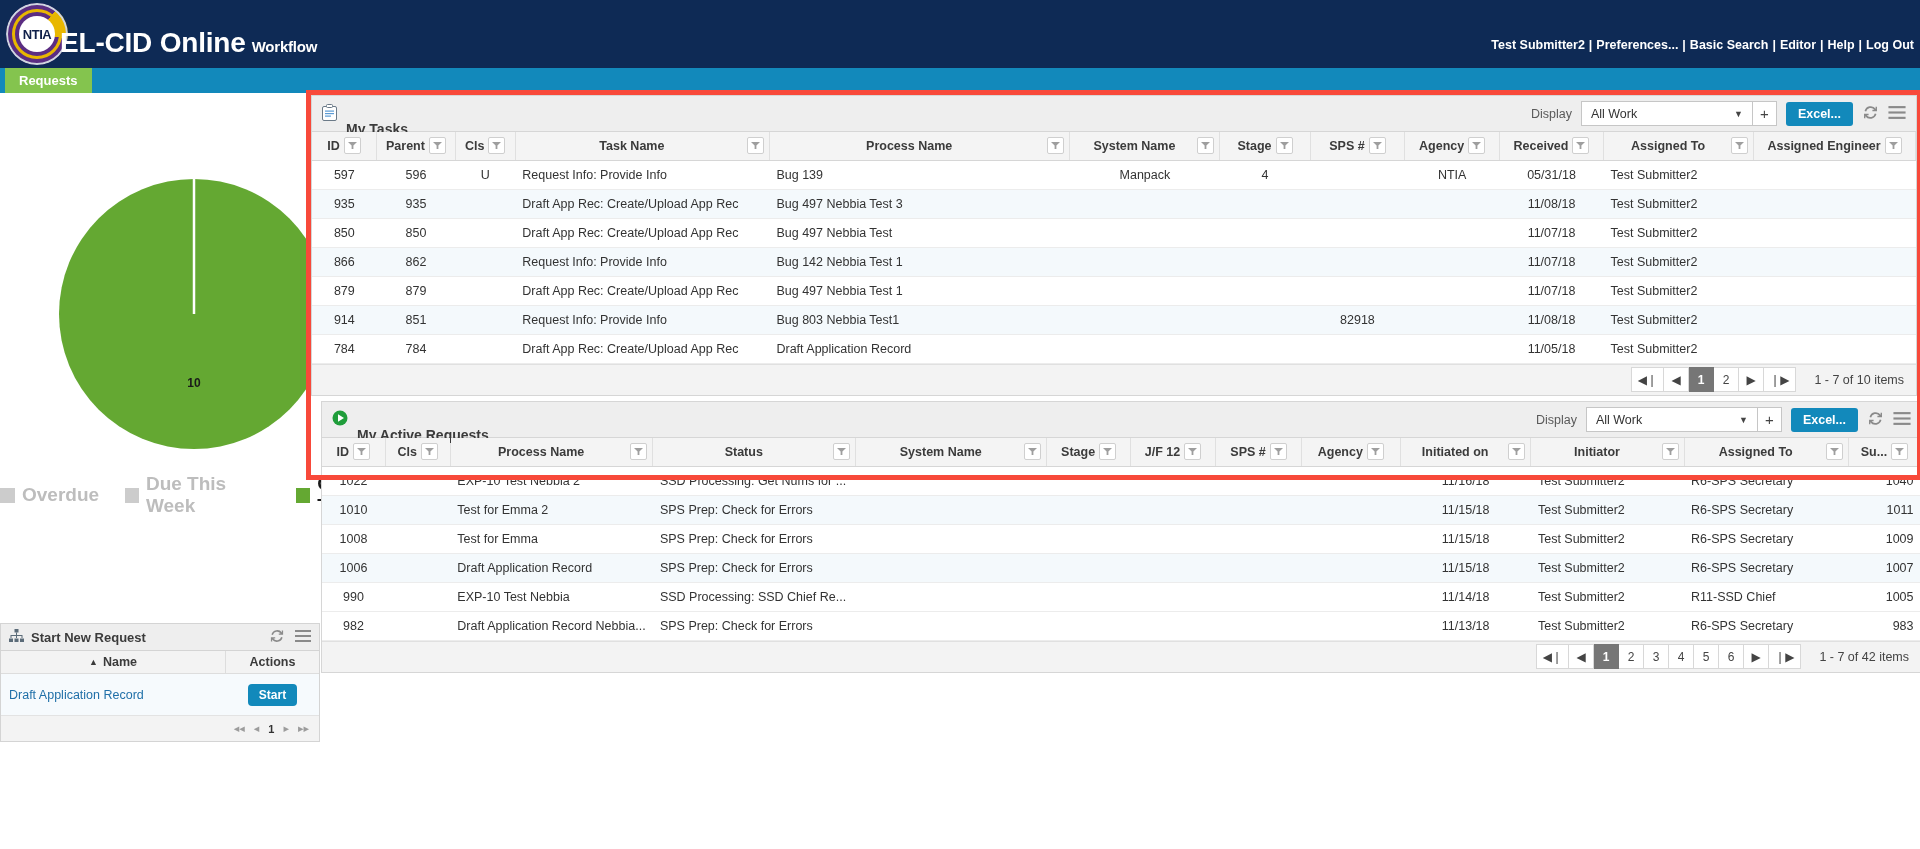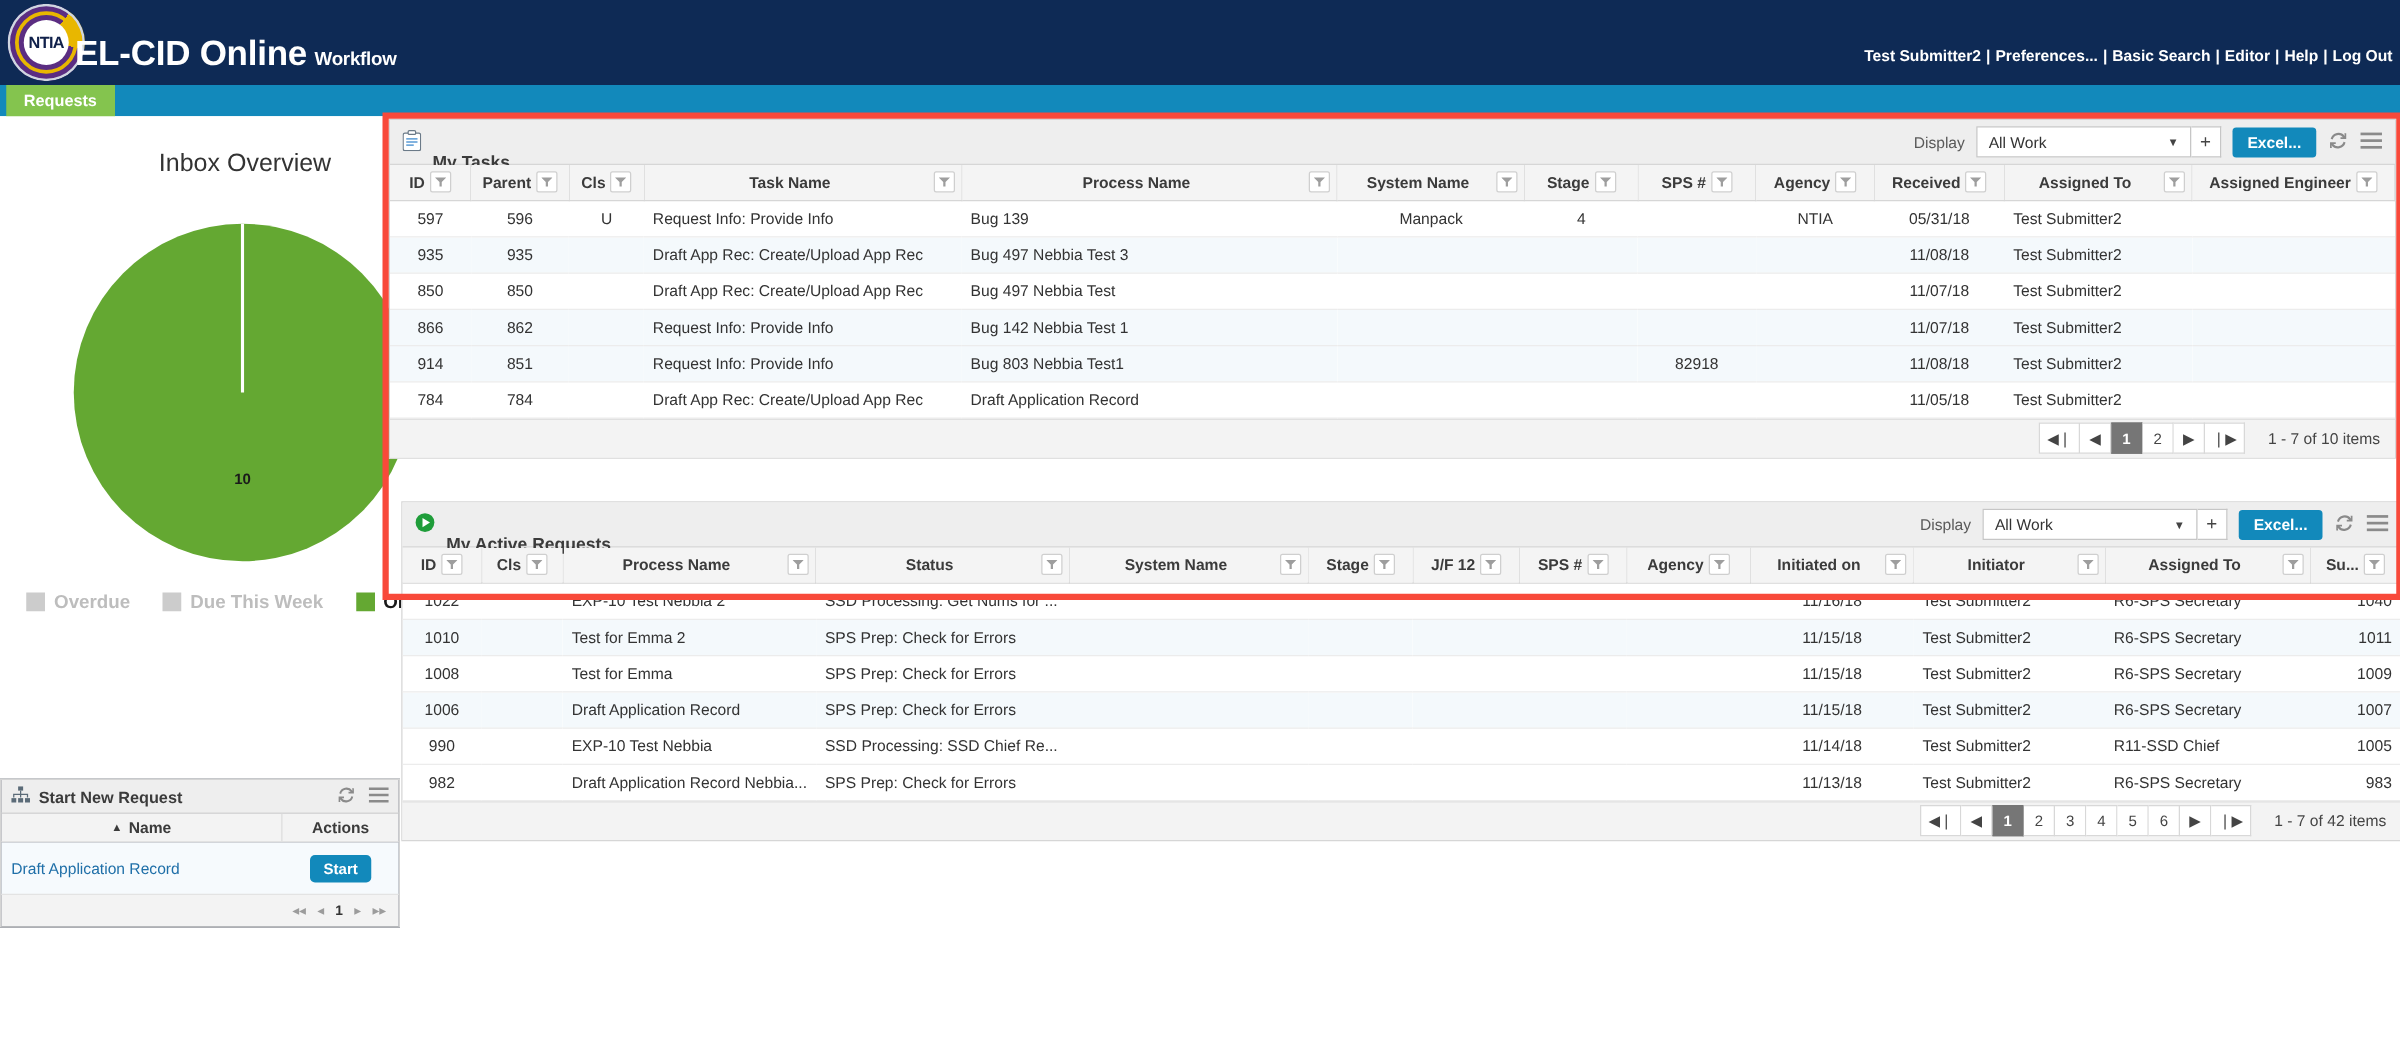--- a/index.html
+++ b/index.html
@@ -77,21 +77,21 @@
     text-align:center; font-size:20px; color:#333;
   }
   #pie-wrap { position:absolute; left:58px; top:85px; width:272px; height:272px; }
   #pie-label {
     position:absolute; left:0; width:272px; top:198px;
     text-align:center; font-size:12px; font-weight:bold; color:#1a1a1a;
   }
   #legend {
     position:absolute; left:0; top:380px; width:392px;
     display:flex; justify-content:center; align-items:center; gap:26px;
-    font-size:15px; font-weight:bold;
+    font-size:19px; font-weight:bold;
   }
   .legend-item { display:flex; align-items:center; gap:7px; }
   .legend-swatch { width:15px; height:15px; display:inline-block; }
   .legend-dim { color:#bdbdbd; }
   .legend-on { color:#1a1a1a; }
 
   
   #snr {
     position:absolute; left:0px; top:530px; width:320px;
     border:1px solid #d4d4d4; background:#0f172a;
@@ -227,21 +227,20 @@
     <a href="#">Test Submitter2</a><span class="sep">|</span><a href="#">Preferences...</a><span class="sep">|</span><a href="#">Basic Search</a><span class="sep">|</span><a href="#">Editor</a><span class="sep">|</span><a href="#">Help</a><span class="sep">|</span><a href="#">Log Out</a>
   </div>
 </div>
 
 <div id="tabbar">
   <div id="tab-requests">Requests</div>
 </div>
 
 <div id="leftcol">
 
-  <div id="inbox-title">Inbox Overview</div>
 
   <div id="pie-wrap">
     <svg width="272" height="272" viewBox="0 0 272 272">
       <circle cx="136" cy="136" r="135" fill="#64a832"></circle>
       <line x1="136" y1="1" x2="136" y2="136" stroke="#ffffff" stroke-width="2.5"></line>
     </svg>
     <div id="pie-label">10</div>
   </div>
 
   <div id="legend">
@@ -547,20 +546,34 @@
               <td class="lnk">Request Info: Provide Info</td>
               <td>Bug 142 Nebbia Test 1</td>
               <td class="ct"></td>
               <td class="ct"></td>
               <td class="ct"></td>
               <td class="ct"></td>
               <td class="ct">11/07/18</td>
               <td>Test Submitter2</td>
               <td></td>
             </tr>
+            <tr>
+              <td class="ct">879</td>
+              <td class="ct">879</td>
+              <td class="ct"></td>
+              <td class="lnk">Draft App Rec: Create/Upload App Rec</td>
+              <td>Bug 497 Nebbia Test 1</td>
+              <td class="ct"></td>
+              <td class="ct"></td>
+              <td class="ct"></td>
+              <td class="ct"></td>
+              <td class="ct">11/07/18</td>
+              <td>Test Submitter2</td>
+              <td></td>
+            </tr>
             <tr class="alt">
               <td class="ct">914</td>
               <td class="ct">851</td>
               <td class="ct"></td>
               <td class="lnk">Request Info: Provide Info</td>
               <td>Bug 803 Nebbia Test1</td>
               <td class="ct"></td>
               <td class="ct"></td>
               <td class="ct">82918</td>
               <td class="ct"></td>

